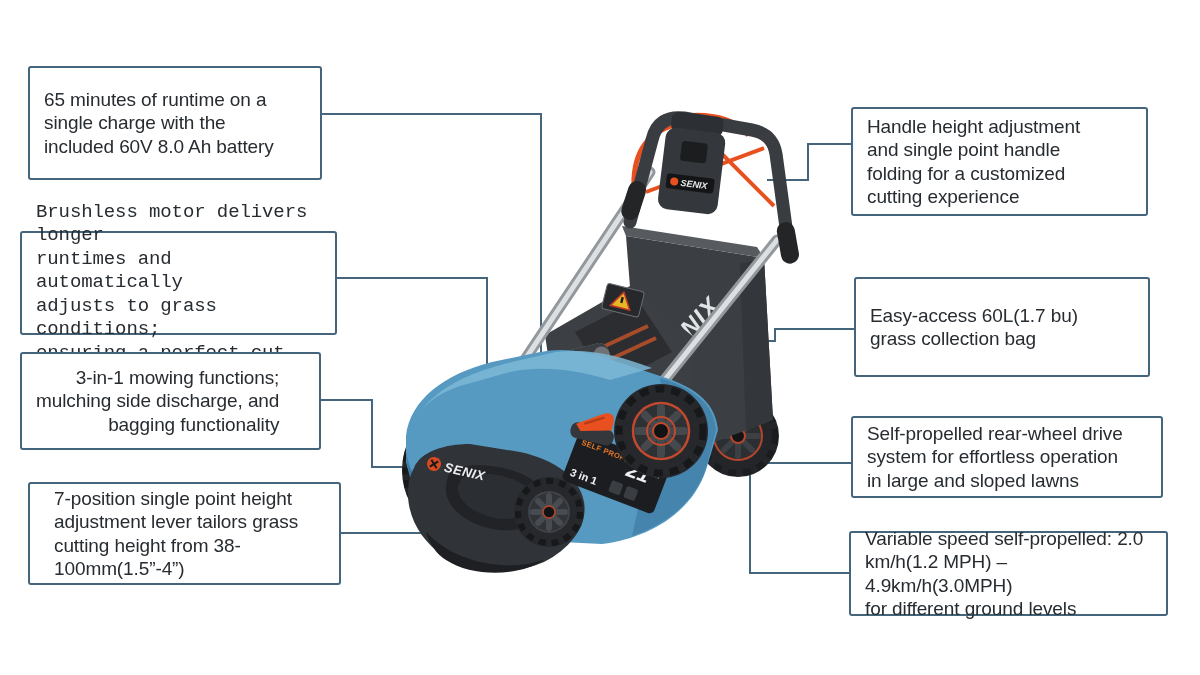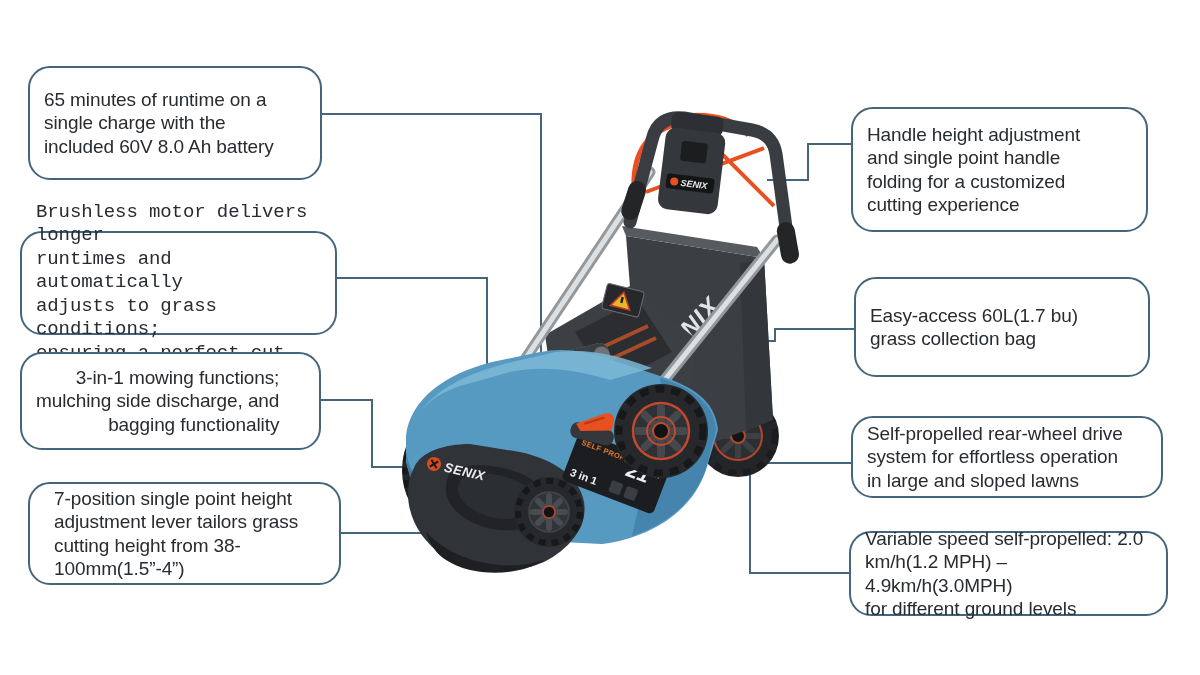--- a/index.html
+++ b/index.html
@@ -4,21 +4,21 @@
 <style>
   html,body{margin:0;padding:0;}
   body{
     width:1200px;height:675px;position:relative;background:#ffffff;
     font-family:"Liberation Sans",sans-serif;overflow:hidden;
   }
   #stage{position:absolute;inset:0;}
   svg.layer{position:absolute;left:0;top:0;}
   .callout{
     position:absolute;box-sizing:border-box;
-    border:2px solid #44657c;border-radius:22px;background:#ffffff;
+    border:2px solid #44657c;border-radius:3px;background:#ffffff;
     display:flex;align-items:center;
     padding:8px 14px;
     color:#272c31;font-size:19px;line-height:23.5px;letter-spacing:-0.1px;
   }
   .callout p{margin:0;white-space:pre-line;}
   .connector{stroke:#44657c;stroke-width:2;fill:none;}
 </style>
 </head>
 <body>
 
@@ -193,21 +193,21 @@
 bagging functionality</p>
   </div>
 
   <div class="callout" style="left:28px;top:482px;width:313px;height:103px;padding-left:24px;">
     <p>7-position single point height
 adjustment lever tailors grass
 cutting height from 38-
 100mm(1.5”-4”)</p>
   </div>
 
-  <div class="callout" style="left:851px;top:107px;width:297px;height:125px;">
+  <div class="callout" style="left:851px;top:107px;width:297px;height:109px;">
     <p>Handle height adjustment
 and single point handle
 folding for a customized
 cutting experience</p>
   </div>
 
   <div class="callout" style="left:854px;top:277px;width:296px;height:100px;">
     <p>Easy-access 60L(1.7 bu)
 grass collection bag</p>
   </div>

